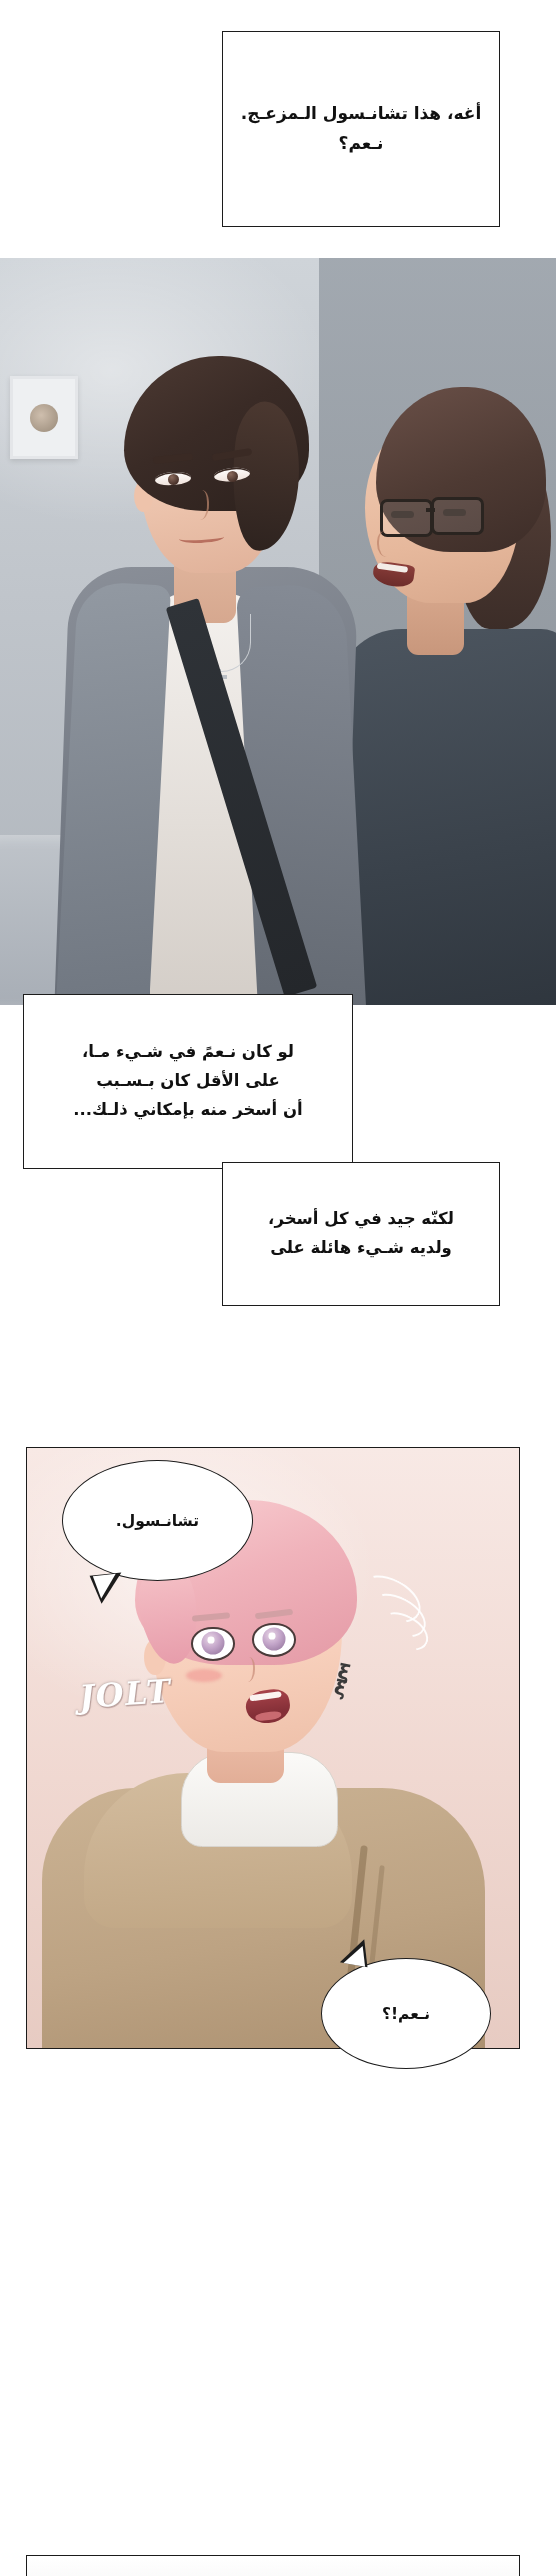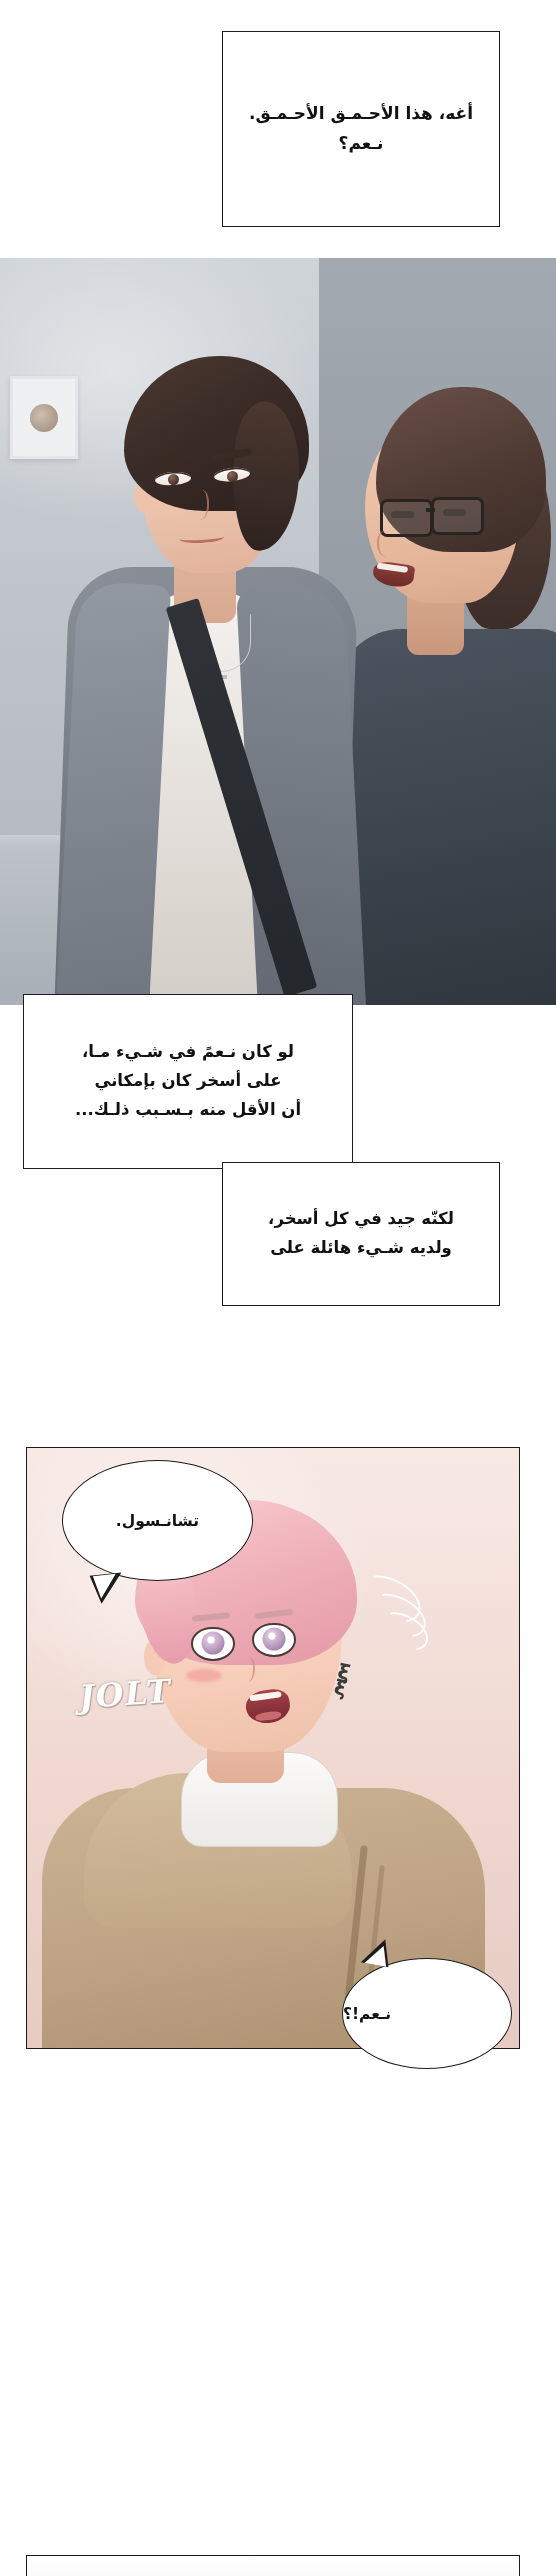--- a/index.html
+++ b/index.html
@@ -533,24 +533,23 @@
     position: absolute;
     left: 31px; bottom: -17.5px;
     width: 0; height: 0;
     border-left: 6.7px solid transparent;
     border-right: 17.5px solid transparent;
     border-top: 23px solid #ffffff;
     transform: rotate(-6deg);
   }
 
   #bubble-5 {
-    left: 342px; top: 1958px;
+    left: 321px; top: 1958px;
     width: 170px; height: 111px;
     z-index: 5;
-    justify-content: flex-end;
   }
   #bubble-5 .tail {
     position: absolute;
     left: 19.6px; top: -20.6px;
     width: 0; height: 0;
     border-left: 20.6px solid transparent;
     border-right: 8.2px solid transparent;
     border-bottom: 27px solid #1c1c1c;
     transform: rotate(10deg);
   }
@@ -648,28 +647,28 @@
     <div class="fx-zig">ξ<br>ξ</div>
 
     <div class="jolt">JOLT</div>
   </div>
 
   <div class="panel3">
     
   </div>
 
   <div class="box" id="bubble-1">
-    <p>أغه، هذا الأحـمـق الأحـمـق.</p>
+    <p>أغه، هذا تشانـسول الـمزعـج.</p>
     <p>نـعم؟</p>
   </div>
 
   <div class="box" id="bubble-2">
     <p>لو كان نـعمً في شـيء مـا،</p>
-    <p>على أسخر كان بإمكاني</p>
-    <p>أن الأقل منه بـسـبب ذلـك...</p>
+    <p>على الأقل كان بـسـبب</p>
+    <p>أن أسخر منه بإمكاني ذلـك...</p>
   </div>
 
   <div class="box" id="bubble-3">
     <p>لكنّه جيد في كل أسخر،</p>
     <p>ولديه شـيء هائلة على</p>
   </div>
 
   <div class="oval" id="bubble-4">
     <span class="tail"></span>
     <span class="tail-inner"></span>

